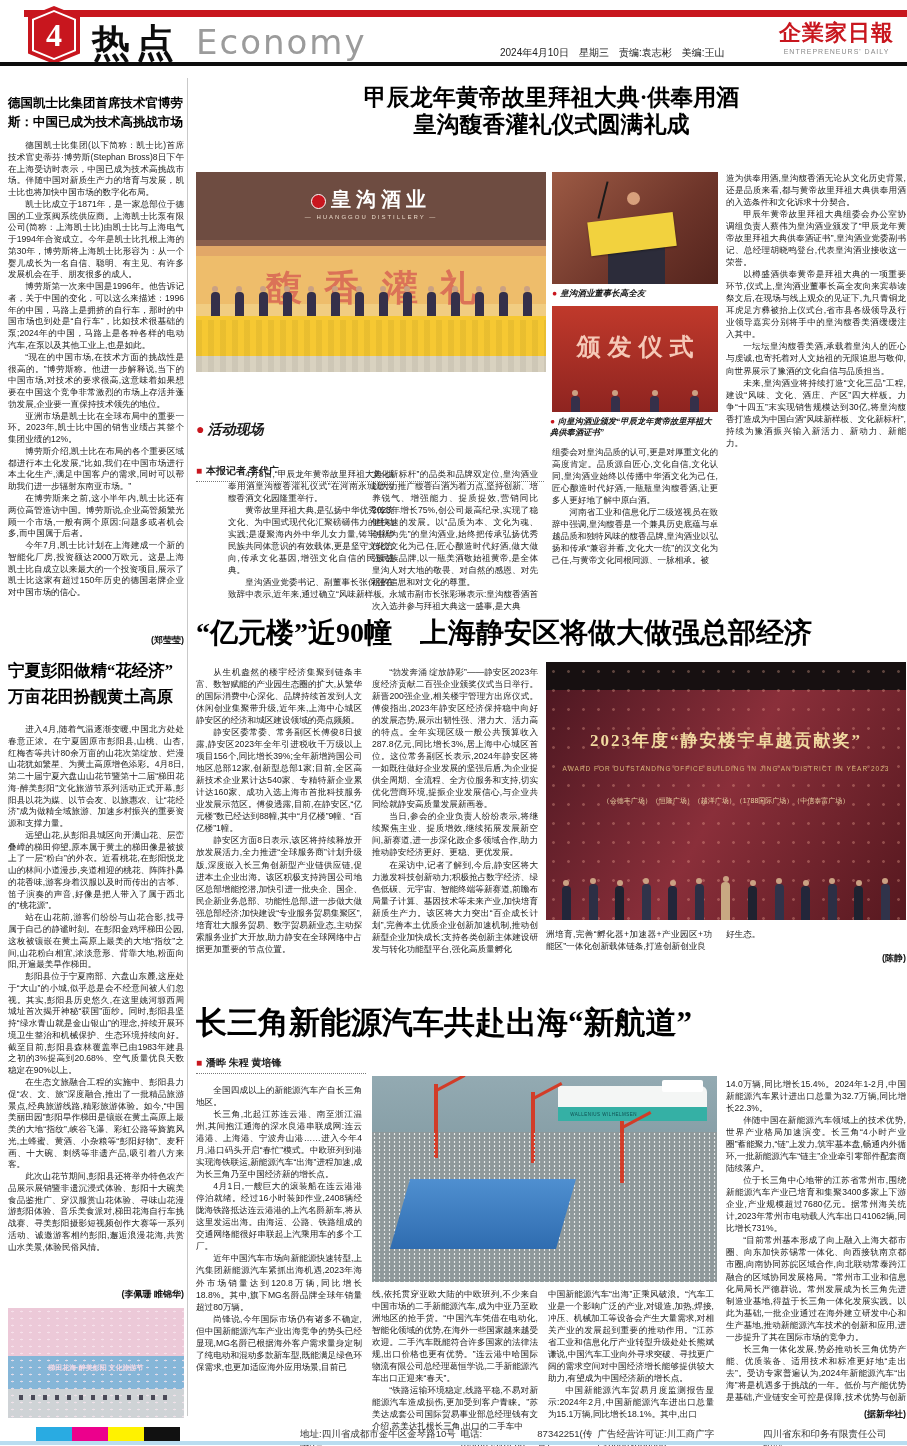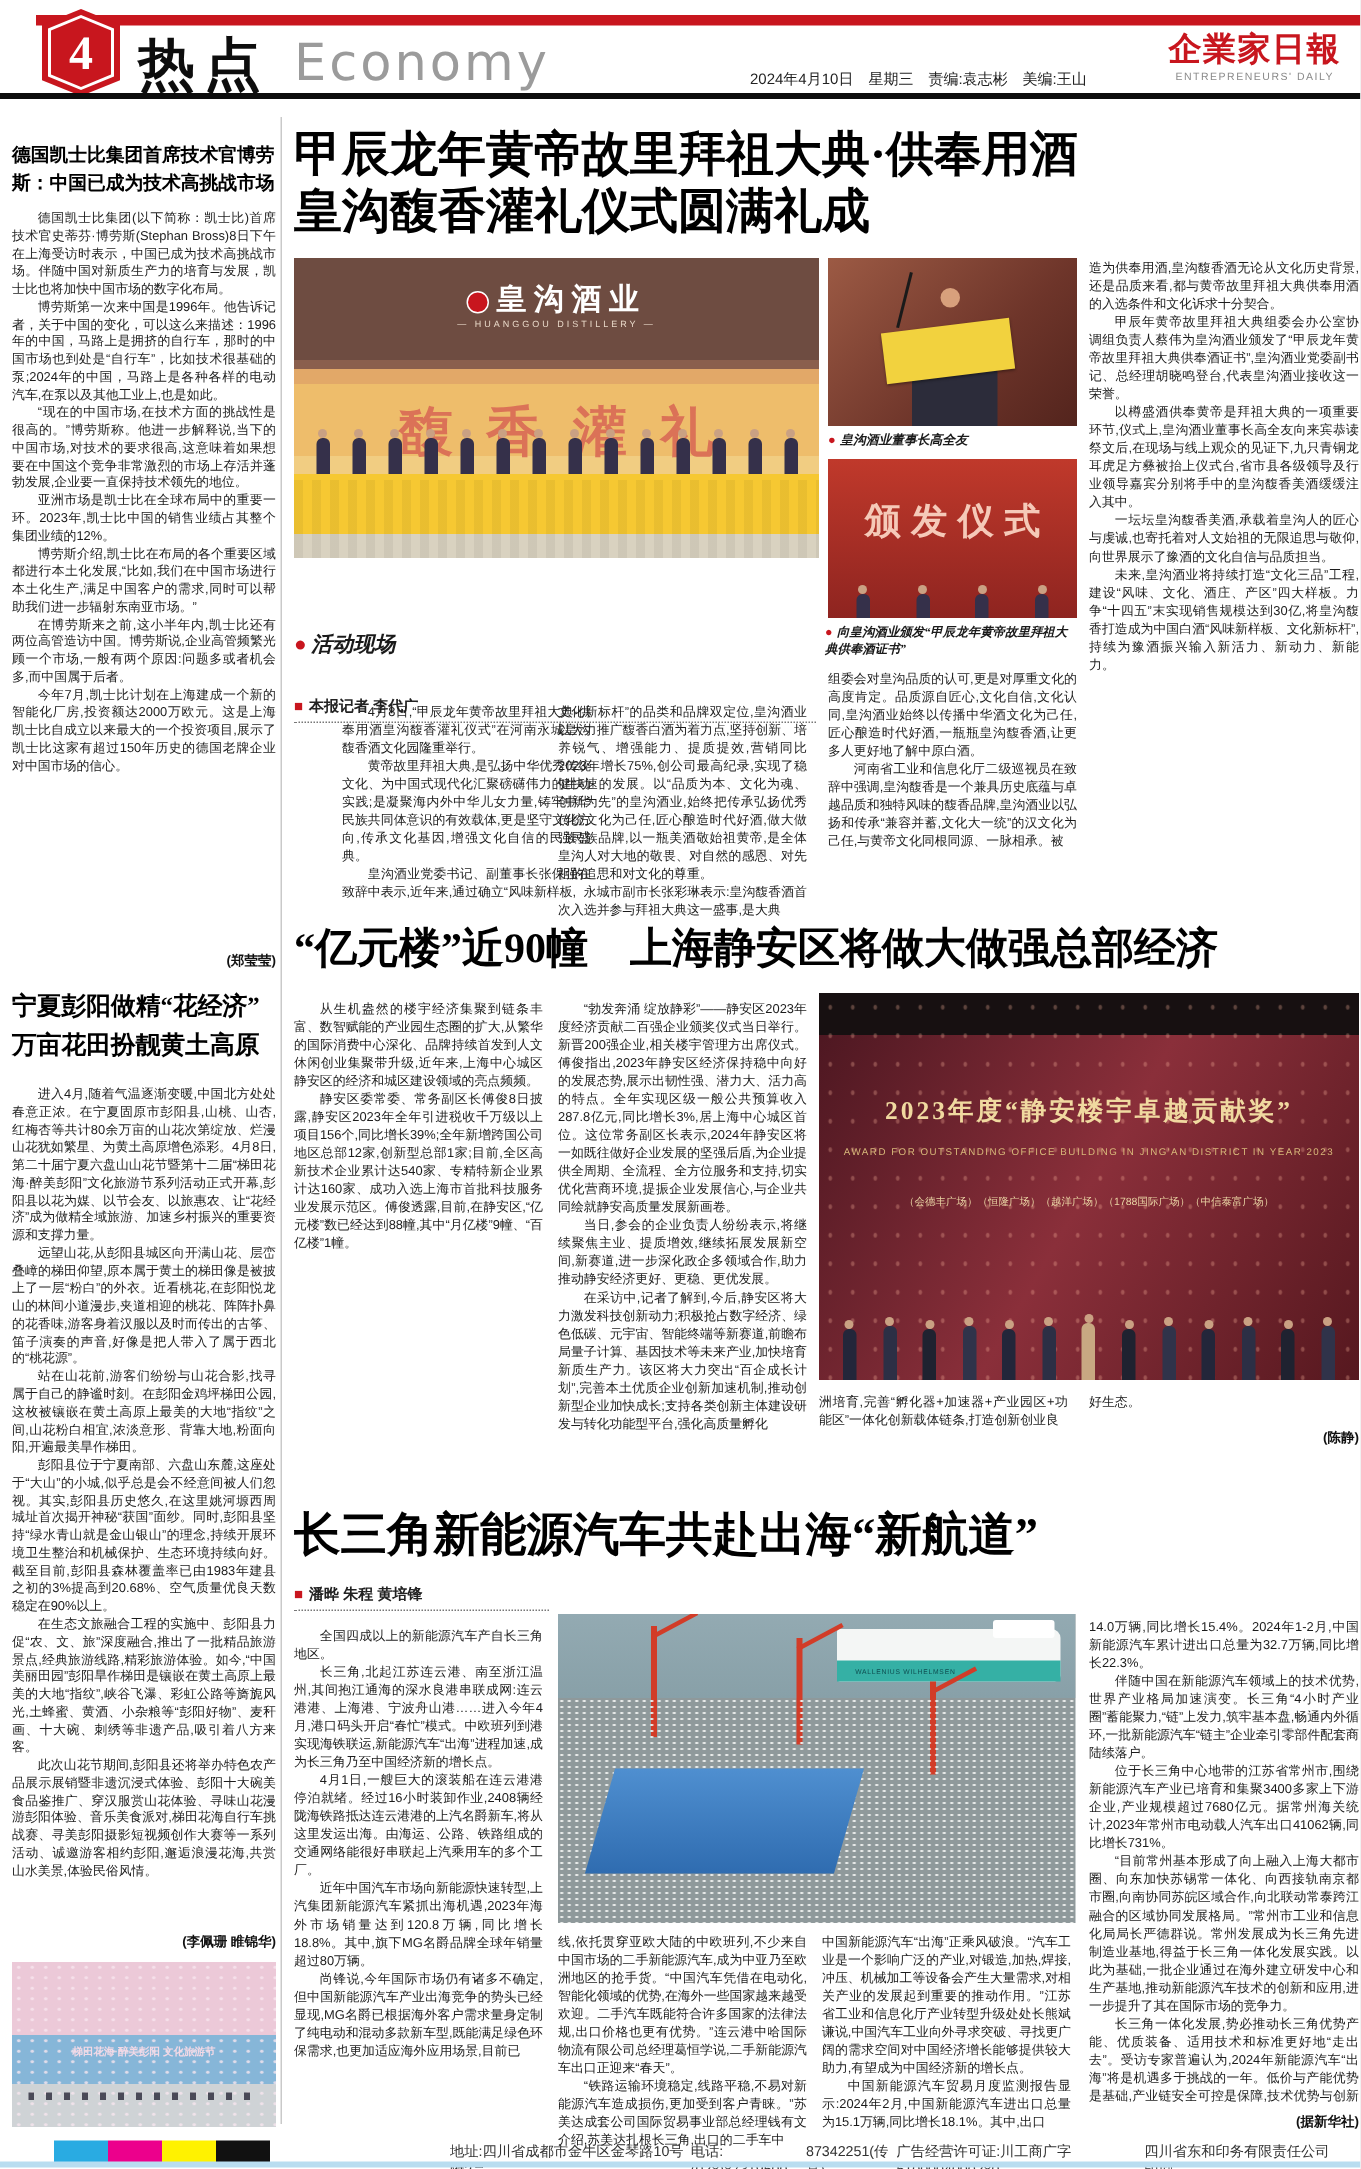--- a/index.html
+++ b/index.html
@@ -63,20 +63,21 @@
     <span>2024年4月10日　星期三</span>　<span>责编:袁志彬　美编:王山</span>
   </div>
   <div class="abs masthead">企業家日報</div>
   <div class="abs masthead-en">ENTREPRENEURS' DAILY</div>
   <div class="abs blackrule"></div>
   <div class="abs vdivider"></div>
 
   <div class="abs headline" style="left:8px;top:94px;width:176px;font-size:12.5px;line-height:1.55;">德国凯士比集团首席技术官博劳斯：中国已成为技术高挑战市场</div>
   <div class="abs col leftcol" style="left:8px;top:140px;width:176px;height:492px;">
     <p>德国凯士比集团(以下简称：凯士比)首席技术官史蒂芬·博劳斯(Stephan Bross)8日下午在上海受访时表示，中国已成为技术高挑战市场。伴随中国对新质生产力的培育与发展，凯士比也将加快中国市场的数字化布局。</p>
+    <p>凯士比成立于1871年，是一家总部位于德国的工业泵阀系统供应商。上海凯士比泵有限公司(简称：上海凯士比)由凯士比与上海电气于1994年合资成立。今年是凯士比扎根上海的第30年，博劳斯将上海凯士比形容为：从一个婴儿成长为一名自信、聪明、有主见、有许多发展机会在手、朋友很多的成人。</p>
     <p>博劳斯第一次来中国是1996年。他告诉记者，关于中国的变化，可以这么来描述：1996年的中国，马路上是拥挤的自行车，那时的中国市场也到处是“自行车”，比如技术很基础的泵;2024年的中国，马路上是各种各样的电动汽车,在泵以及其他工业上,也是如此。</p>
     <p>“现在的中国市场,在技术方面的挑战性是很高的。”博劳斯称。他进一步解释说,当下的中国市场,对技术的要求很高,这意味着如果想要在中国这个竞争非常激烈的市场上存活并蓬勃发展,企业要一直保持技术领先的地位。</p>
     <p>亚洲市场是凯士比在全球布局中的重要一环。2023年,凯士比中国的销售业绩占其整个集团业绩的12%。</p>
     <p>博劳斯介绍,凯士比在布局的各个重要区域都进行本土化发展,“比如,我们在中国市场进行本土化生产,满足中国客户的需求,同时可以帮助我们进一步辐射东南亚市场。”</p>
     <p>在博劳斯来之前,这小半年内,凯士比还有两位高管造访中国。博劳斯说,企业高管频繁光顾一个市场,一般有两个原因:问题多或者机会多,而中国属于后者。</p>
     <p>今年7月,凯士比计划在上海建成一个新的智能化厂房,投资额达2000万欧元。这是上海凯士比自成立以来最大的一个投资项目,展示了凯士比这家有超过150年历史的德国老牌企业对中国市场的信心。</p>
   </div>
   <div class="abs credit" style="left:8px;top:634px;width:176px;">(郑莹莹)</div>
 
   <div class="abs headline" style="left:8px;top:658px;width:178px;font-size:16.5px;line-height:1.55;">
@@ -91,21 +92,21 @@
     <p>在生态文旅融合工程的实施中、彭阳县力促“农、文、旅”深度融合,推出了一批精品旅游景点,经典旅游线路,精彩旅游体验。如今,“中国美丽田园”彭阳旱作梯田是镶嵌在黄土高原上最美的大地“指纹”,峡谷飞瀑、彩虹公路等旖旎风光,土蜂蜜、黄酒、小杂粮等“彭阳好物”、麦秆画、十大碗、刺绣等非遗产品,吸引着八方来客。</p>
     <p>此次山花节期间,彭阳县还将举办特色农产品展示展销暨非遗沉浸式体验、彭阳十大碗美食品鉴推广、穿汉服赏山花体验、寻味山花漫游彭阳体验、音乐美食派对,梯田花海自行车挑战赛、寻美彭阳摄影短视频创作大赛等一系列活动、诚邀游客相约彭阳,邂逅浪漫花海,共赏山水美景,体验民俗风情。</p>
   </div>
   <div class="abs credit" style="left:8px;top:1288px;width:176px;">(李佩珊 睢锦华)</div>
   <div class="abs photo" style="left:8px;top:1308px;width:176px;height:110px;background:linear-gradient(#ecc9d8 0 44%,#86b6d8 44% 74%,#cfd3d6 74% 100%);">
     <div style="position:absolute;inset:0;background-image:radial-gradient(#f8e6ef 1px,transparent 1.4px);background-size:9px 7px;opacity:.8;"></div>
     <div style="position:absolute;left:4%;top:50%;width:92%;text-align:center;font-size:7px;color:#f3d9e6;font-weight:bold;">梯田花海·醉美彭阳 文化旅游节</div>
     <div style="position:absolute;left:6%;bottom:18px;width:88%;height:5px;background:repeating-linear-gradient(90deg,#4a4a58 0 4px,transparent 4px 12px);"></div>
   </div>
 
-  <div class="abs headline" style="left:196px;top:84px;width:711px;font-size:32px;line-height:1.18;">
+  <div class="abs headline" style="left:196px;top:84px;width:711px;font-size:23px;line-height:1.18;text-align:center;">
     <div>甲辰龙年黄帝故里拜祖大典·供奉用酒</div>
     <div>皇沟馥香灌礼仪式圆满礼成</div>
   </div>
 
   <div class="abs photo" style="left:196px;top:172px;width:350px;height:200px;background:linear-gradient(#6e4c41 0 34%,#8a5f4d 34% 37%,#e2a868 37% 42%,#eebd6b 42% 66%,#f1cd82 66% 72%,#f6c832 72% 92%,#d9d2c0 92% 100%);">
     <div style="position:absolute;top:14px;left:0;width:100%;text-align:center;color:#fff;font-weight:bold;font-size:20px;letter-spacing:5px;font-family:'Liberation Serif',serif;">
       <span style="display:inline-block;width:13px;height:13px;border-radius:50%;background:#c8161e;border:1.5px solid #fff;vertical-align:middle;margin-right:5px;"></span><span>皇沟酒业</span>
     </div>
     <div style="position:absolute;top:42px;left:0;width:100%;text-align:center;color:#e8d8c8;font-size:6px;letter-spacing:2px;">— HUANGGOU DISTILLERY —</div>
     <div style="position:absolute;top:46%;left:0;width:100%;text-align:center;color:#d96a55;opacity:.9;font-size:36px;font-weight:bold;letter-spacing:22px;font-family:'Liberation Serif',serif;text-indent:22px;">馥香灌礼</div>
@@ -166,20 +167,21 @@
     <p>甲辰年黄帝故里拜祖大典组委会办公室协调组负责人蔡伟为皇沟酒业颁发了“甲辰龙年黄帝故里拜祖大典供奉酒证书”,皇沟酒业党委副书记、总经理胡晓鸣登台,代表皇沟酒业接收这一荣誉。</p>
     <p>以樽盛酒供奉黄帝是拜祖大典的一项重要环节,仪式上,皇沟酒业董事长高全友向来宾恭读祭文后,在现场与线上观众的见证下,九只青铜龙耳虎足方彝被抬上仪式台,省市县各级领导及行业领导嘉宾分别将手中的皇沟馥香美酒缓缓注入其中。</p>
     <p>一坛坛皇沟馥香美酒,承载着皇沟人的匠心与虔诚,也寄托着对人文始祖的无限追思与敬仰,向世界展示了豫酒的文化自信与品质担当。</p>
     <p>未来,皇沟酒业将持续打造“文化三品”工程,建设“风味、文化、酒庄、产区”四大样板。力争“十四五”末实现销售规模达到30亿,将皇沟馥香打造成为中国白酒“风味新样板、文化新标杆”,持续为豫酒振兴输入新活力、新动力、新能力。</p>
   </div>
 
   <div class="abs headline" style="left:196px;top:616px;width:711px;font-size:28px;line-height:1.2;">“亿元楼”近90幢　上海静安区将做大做强总部经济</div>
   <div class="abs col" style="left:196px;top:666px;width:166px;height:338px;">
     <p>从生机盎然的楼宇经济集聚到链条丰富、数智赋能的产业园生态圈的扩大,从繁华的国际消费中心深化、品牌持续首发到人文休闲创业集聚带升级,近年来,上海中心城区静安区的经济和城区建设领域的亮点频频。</p>
     <p>静安区委常委、常务副区长傅俊8日披露,静安区2023年全年引进税收千万级以上项目156个,同比增长39%;全年新增跨国公司地区总部12家,创新型总部1家;目前,全区高新技术企业累计达540家、专精特新企业累计达160家、成功入选上海市首批科技服务业发展示范区。傅俊透露,目前,在静安区,“亿元楼”数已经达到88幢,其中“月亿楼”9幢、“百亿楼”1幢。</p>
+    <p>静安区方面8日表示,该区将持续释放开放发展活力,全力推进“全球服务商”计划升级版,深度嵌入长三角创新型产业链供应链,促进本土企业出海。该区积极支持跨国公司地区总部增能挖潜,加快引进一批央企、国企、民企新业务总部、功能性总部,进一步做大做强总部经济;加快建设“专业服务贸易集聚区”,培育壮大服务贸易、数字贸易新业态,主动探索服务业扩大开放,助力静安在全球网络中占据更加重要的节点位置。</p>
   </div>
   <div class="abs col" style="left:372px;top:666px;width:166px;height:338px;">
     <p>“勃发奔涌 绽放静彩”——静安区2023年度经济贡献二百强企业颁奖仪式当日举行。新晋200强企业,相关楼宇管理方出席仪式。傅俊指出,2023年静安区经济保持稳中向好的发展态势,展示出韧性强、潜力大、活力高的特点。全年实现区级一般公共预算收入287.8亿元,同比增长3%,居上海中心城区首位。这位常务副区长表示,2024年静安区将一如既往做好企业发展的坚强后盾,为企业提供全周期、全流程、全方位服务和支持,切实优化营商环境,提振企业发展信心,与企业共同绘就静安高质量发展新画卷。</p>
     <p>当日,参会的企业负责人纷纷表示,将继续聚焦主业、提质增效,继续拓展发展新空间,新赛道,进一步深化政企多领域合作,助力推动静安经济更好、更稳、更优发展。</p>
     <p>在采访中,记者了解到,今后,静安区将大力激发科技创新动力;积极抢占数字经济、绿色低碳、元宇宙、智能终端等新赛道,前瞻布局量子计算、基因技术等未来产业,加快培育新质生产力。该区将大力突出“百企成长计划”,完善本土优质企业创新加速机制,推动创新型企业加快成长;支持各类创新主体建设研发与转化功能型平台,强化高质量孵化</p>
   </div>
   <div class="abs photo" style="left:546px;top:662px;width:360px;height:258px;background:linear-gradient(120deg,#4a1620,#8a2f3a 50%,#56181f);">
     <div style="position:absolute;top:0;left:0;width:100%;height:11%;background:#171011;"></div>
     <div style="position:absolute;inset:0;background-image:radial-gradient(rgba(255,185,160,.3) 1px,transparent 1.5px);background-size:15px 19px;"></div>
     <div style="position:absolute;top:26%;left:0;width:100%;text-align:center;color:#f0d9a0;font-size:17px;font-weight:bold;letter-spacing:2px;font-family:'Liberation Serif',serif;">2023年度“静安楼宇卓越贡献奖”</div>

